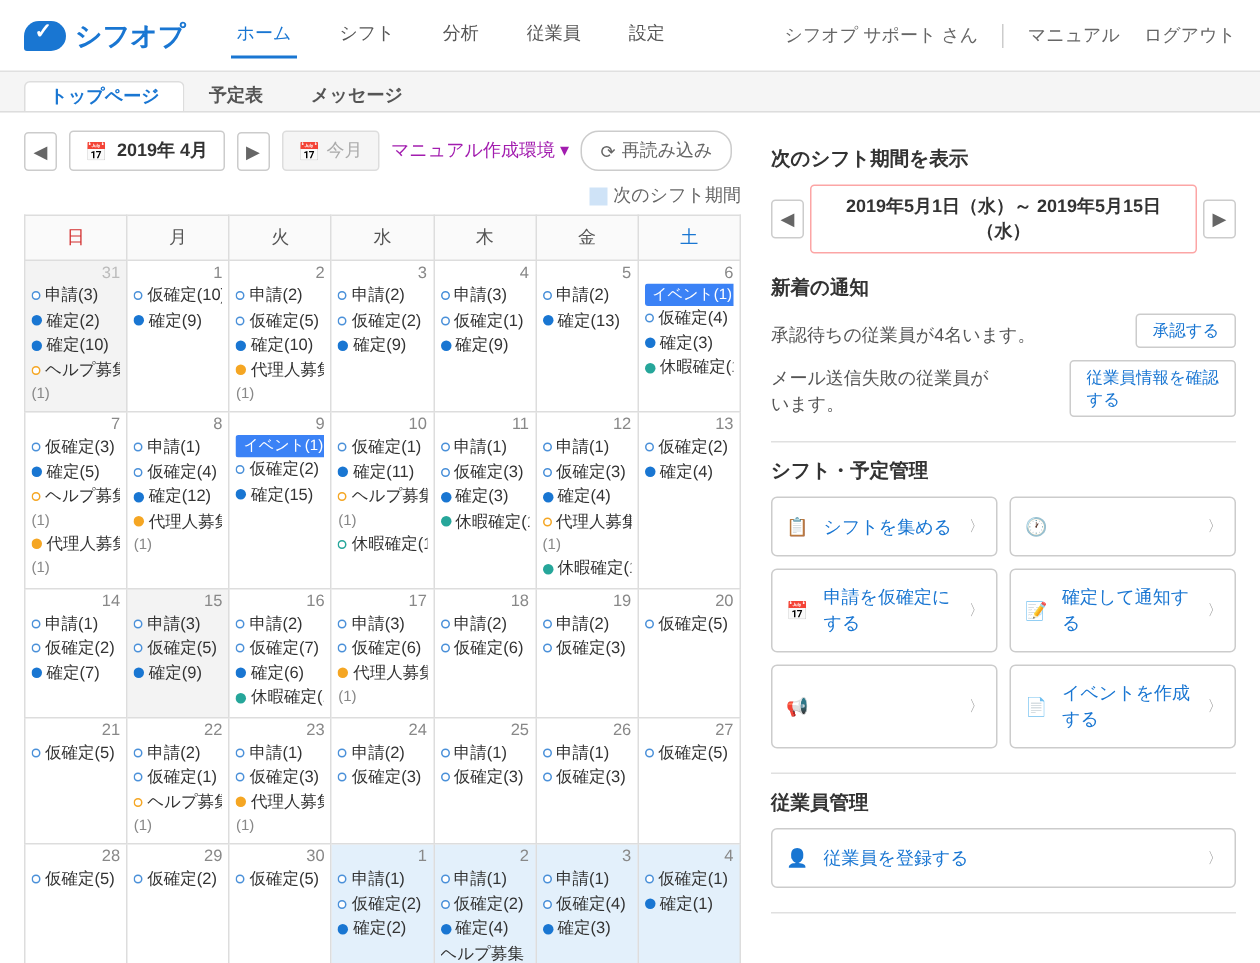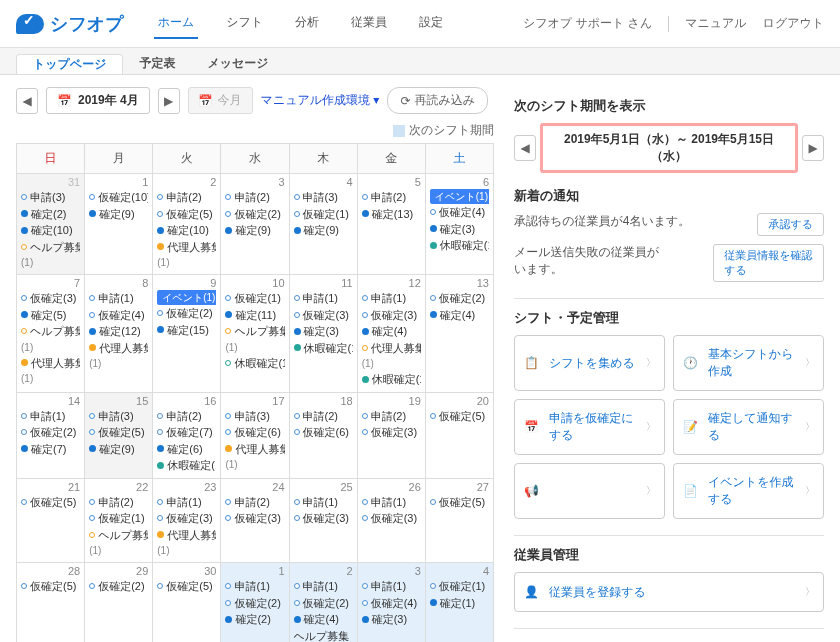--- a/index.html
+++ b/index.html
@@ -20,21 +20,21 @@
 .subtab.plain { background: transparent; border: none; color: #555; }
 
 .content { display: flex; padding: 12px 16px; gap: 20px; }
 .left { flex: 1; }
 .right { width: 310px; }
 
 .toolbar { display: flex; align-items: center; gap: 8px; margin-bottom: 8px; }
 .nav-btn { border: 1px solid #ccc; background: #fff; border-radius: 3px; width: 22px; height: 26px; display: inline-flex; align-items: center; justify-content: center; cursor: pointer; color: #666; }
 .date-btn { border: 1px solid #ccc; background: #fff; border-radius: 3px; padding: 4px 10px; display: inline-flex; align-items: center; gap: 6px; cursor: pointer; font-weight: bold; }
 .today-btn { border: 1px solid #ddd; background: #f5f5f5; color: #aaa; border-radius: 3px; padding: 4px 10px; display: inline-flex; align-items: center; gap: 4px; }
-.env { color: #1d4ed8; }
+.env { color: #a21caf; }
 .reload-btn { border: 1px solid #ccc; background: #fff; border-radius: 12px; padding: 4px 12px; color: #666; display: inline-flex; align-items: center; gap: 4px; cursor: pointer; }
 
 .legend { text-align: right; color: #666; margin-bottom: 4px; }
 .legend-box { display: inline-block; width: 12px; height: 12px; background: #cfe3f7; vertical-align: middle; margin-right: 4px; }
 
 .calendar { width: 100%; border-collapse: collapse; table-layout: fixed; }
 .calendar th { border: 1px solid #ddd; background: #fafafa; padding: 6px; font-weight: normal; color: #555; }
 .calendar th.sun { color: #d32f2f; }
 .calendar th.sat { color: #1976d2; }
 .calendar td { border: 1px solid #ddd; vertical-align: top; padding: 2px 4px 4px 4px; font-size: 11px; height: 78px; }
@@ -48,23 +48,23 @@
 .dot.blue { background: #1976d2; }
 .dot.outline-orange { border: 1px solid #f5a623; background: #fff; width: 6px; height: 6px; }
 .dot.orange { background: #f5a623; }
 .dot.teal { background: #26a69a; }
 .dot.outline-teal { border: 1px solid #26a69a; background: #fff; width: 6px; height: 6px; }
 .event-badge { background: #3b82f6; color: #fff; font-size: 10px; padding: 0 5px; border-radius: 2px; display: inline-block; }
 .sub { color: #888; font-size: 10px; }
 
 .panel-title { font-weight: bold; color: #333; margin: 10px 0 8px 0; font-size: 13px; }
 .period-row { display: flex; align-items: center; gap: 4px; margin-bottom: 14px; }
-.period-box { border: 3px solid #fca5a5; border-radius: 3px; padding: 5px 10px; flex: 1; font-weight: bold; text-align: center; font-size: 12px; }
-
-.notice-row { display: flex; align-items: flex-start; justify-content: space-between; margin-bottom: 8px; font-size: 12px; color: #555; gap: 44px; }
+.period-box { border: 1px solid #fca5a5; border-radius: 3px; padding: 5px 10px; flex: 1; font-weight: bold; text-align: center; font-size: 12px; }
+
+.notice-row { display: flex; align-items: flex-end; justify-content: space-between; margin-bottom: 8px; font-size: 12px; color: #555; gap: 44px; }
 .small-btn { border: 1px solid #ccc; background: #fff; border-radius: 3px; padding: 3px 10px; color: #1976d2; cursor: pointer; font-size: 11px; }
 
 .action-grid { display: grid; grid-template-columns: 1fr 1fr; gap: 8px; }
 .action-btn { border: 1px solid #ccc; border-radius: 4px; padding: 10px 8px; display: flex; align-items: center; gap: 8px; color: #1976d2; cursor: pointer; background: #fff; font-size: 12px; }
 .action-btn .aicon { width: 18px; height: 18px; display: inline-flex; align-items: center; justify-content: center; color: #1976d2; flex-shrink:0; }
 .action-btn .chev { margin-left: auto; color: #999; font-size: 10px; }
 
 hr.sep { border: none; border-top: 1px solid #e0e0e0; margin: 16px 0 6px 0; }
 </style>
 </head>
@@ -682,21 +682,20 @@
     <hr class="sep">
     <div class="panel-title">シフト・予定管理</div>
     <div class="action-grid" id="shift-actions">
         <div class="action-btn">
           <span class="aicon">📋</span>
           <span>シフトを集める</span>
           <span class="chev">〉</span>
         </div>
         <div class="action-btn">
           <span class="aicon">🕐</span>
-          <span>基本シフトから作成</span>
           <span class="chev">〉</span>
         </div>
         <div class="action-btn">
           <span class="aicon">📅</span>
           <span>申請を仮確定にする</span>
           <span class="chev">〉</span>
         </div>
         <div class="action-btn">
           <span class="aicon">📝</span>
           <span>確定して通知する</span>

